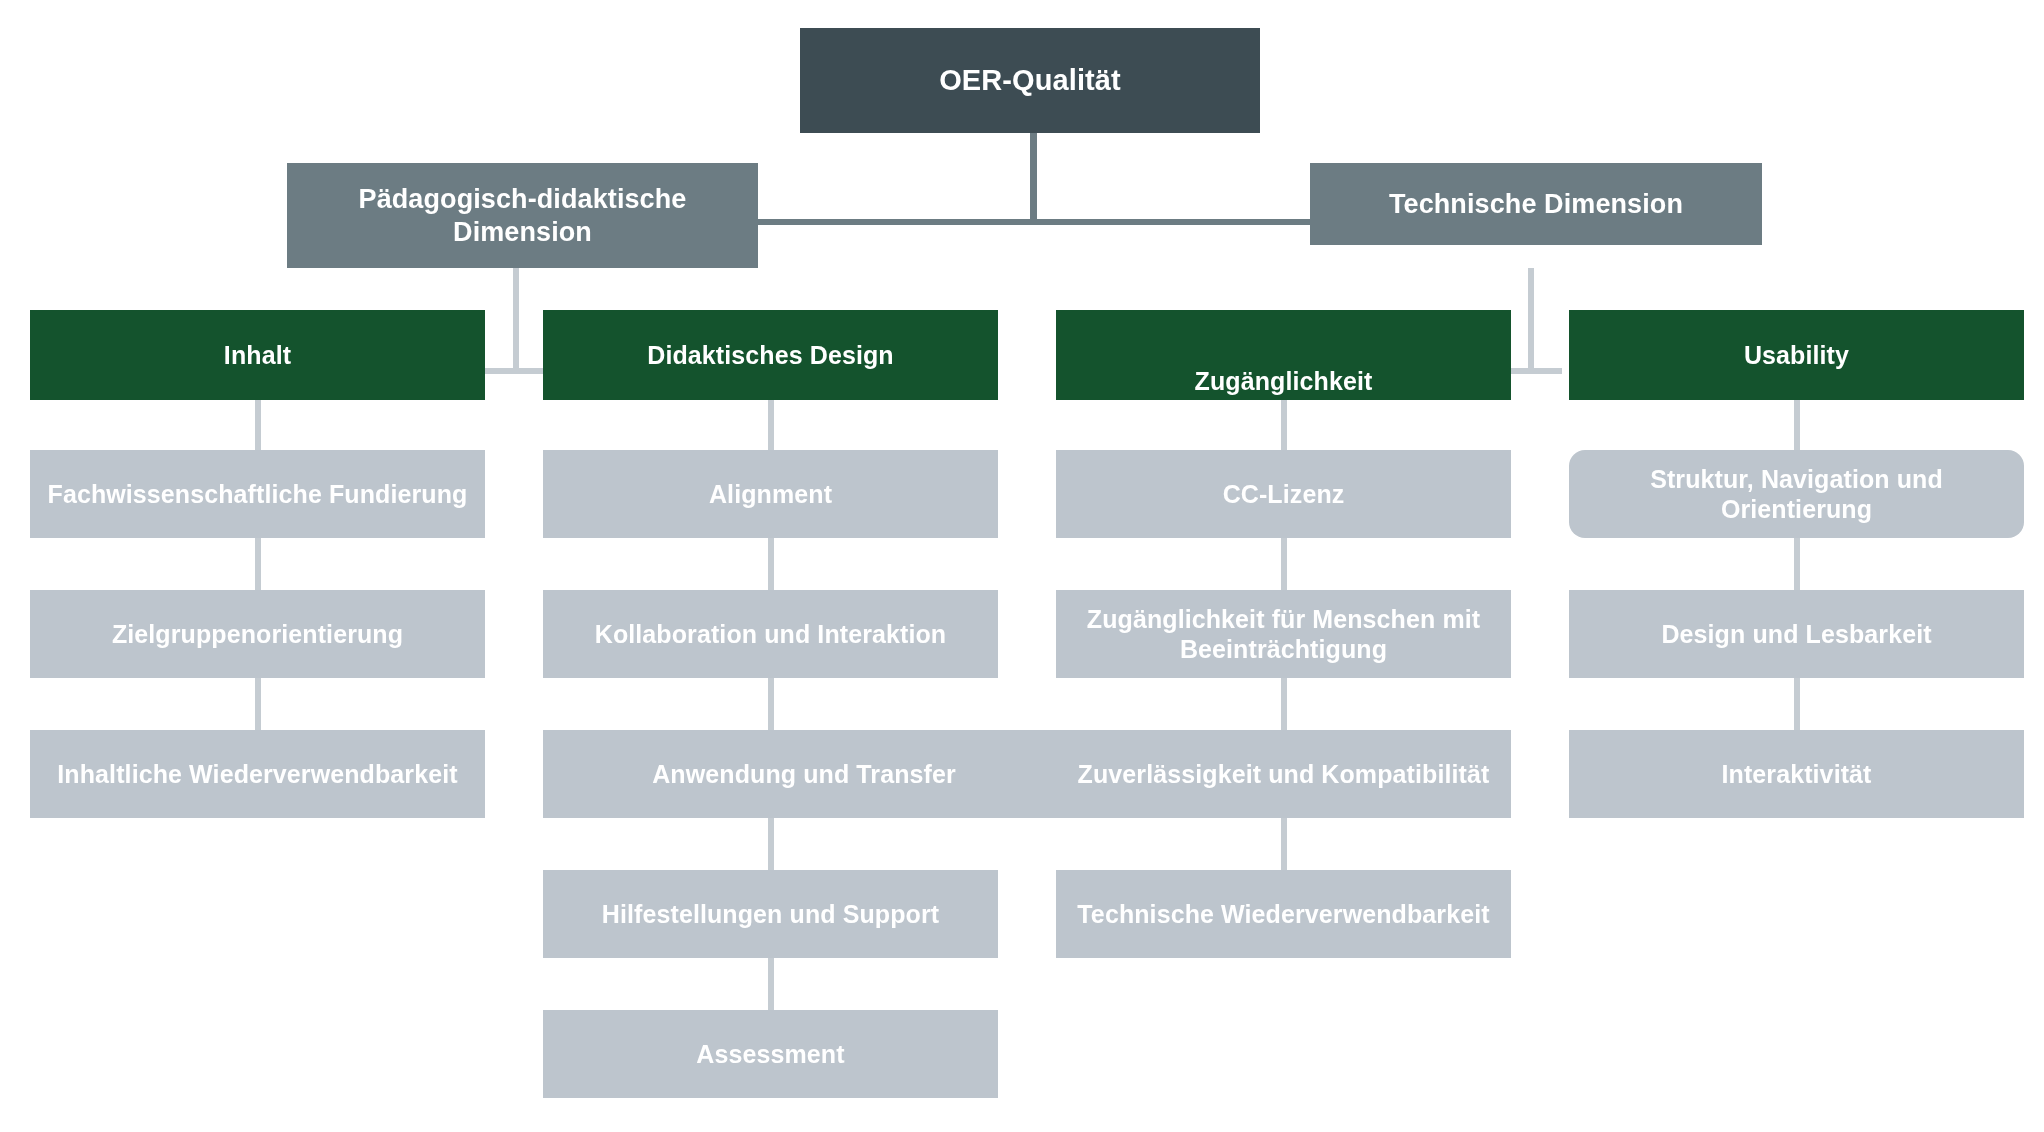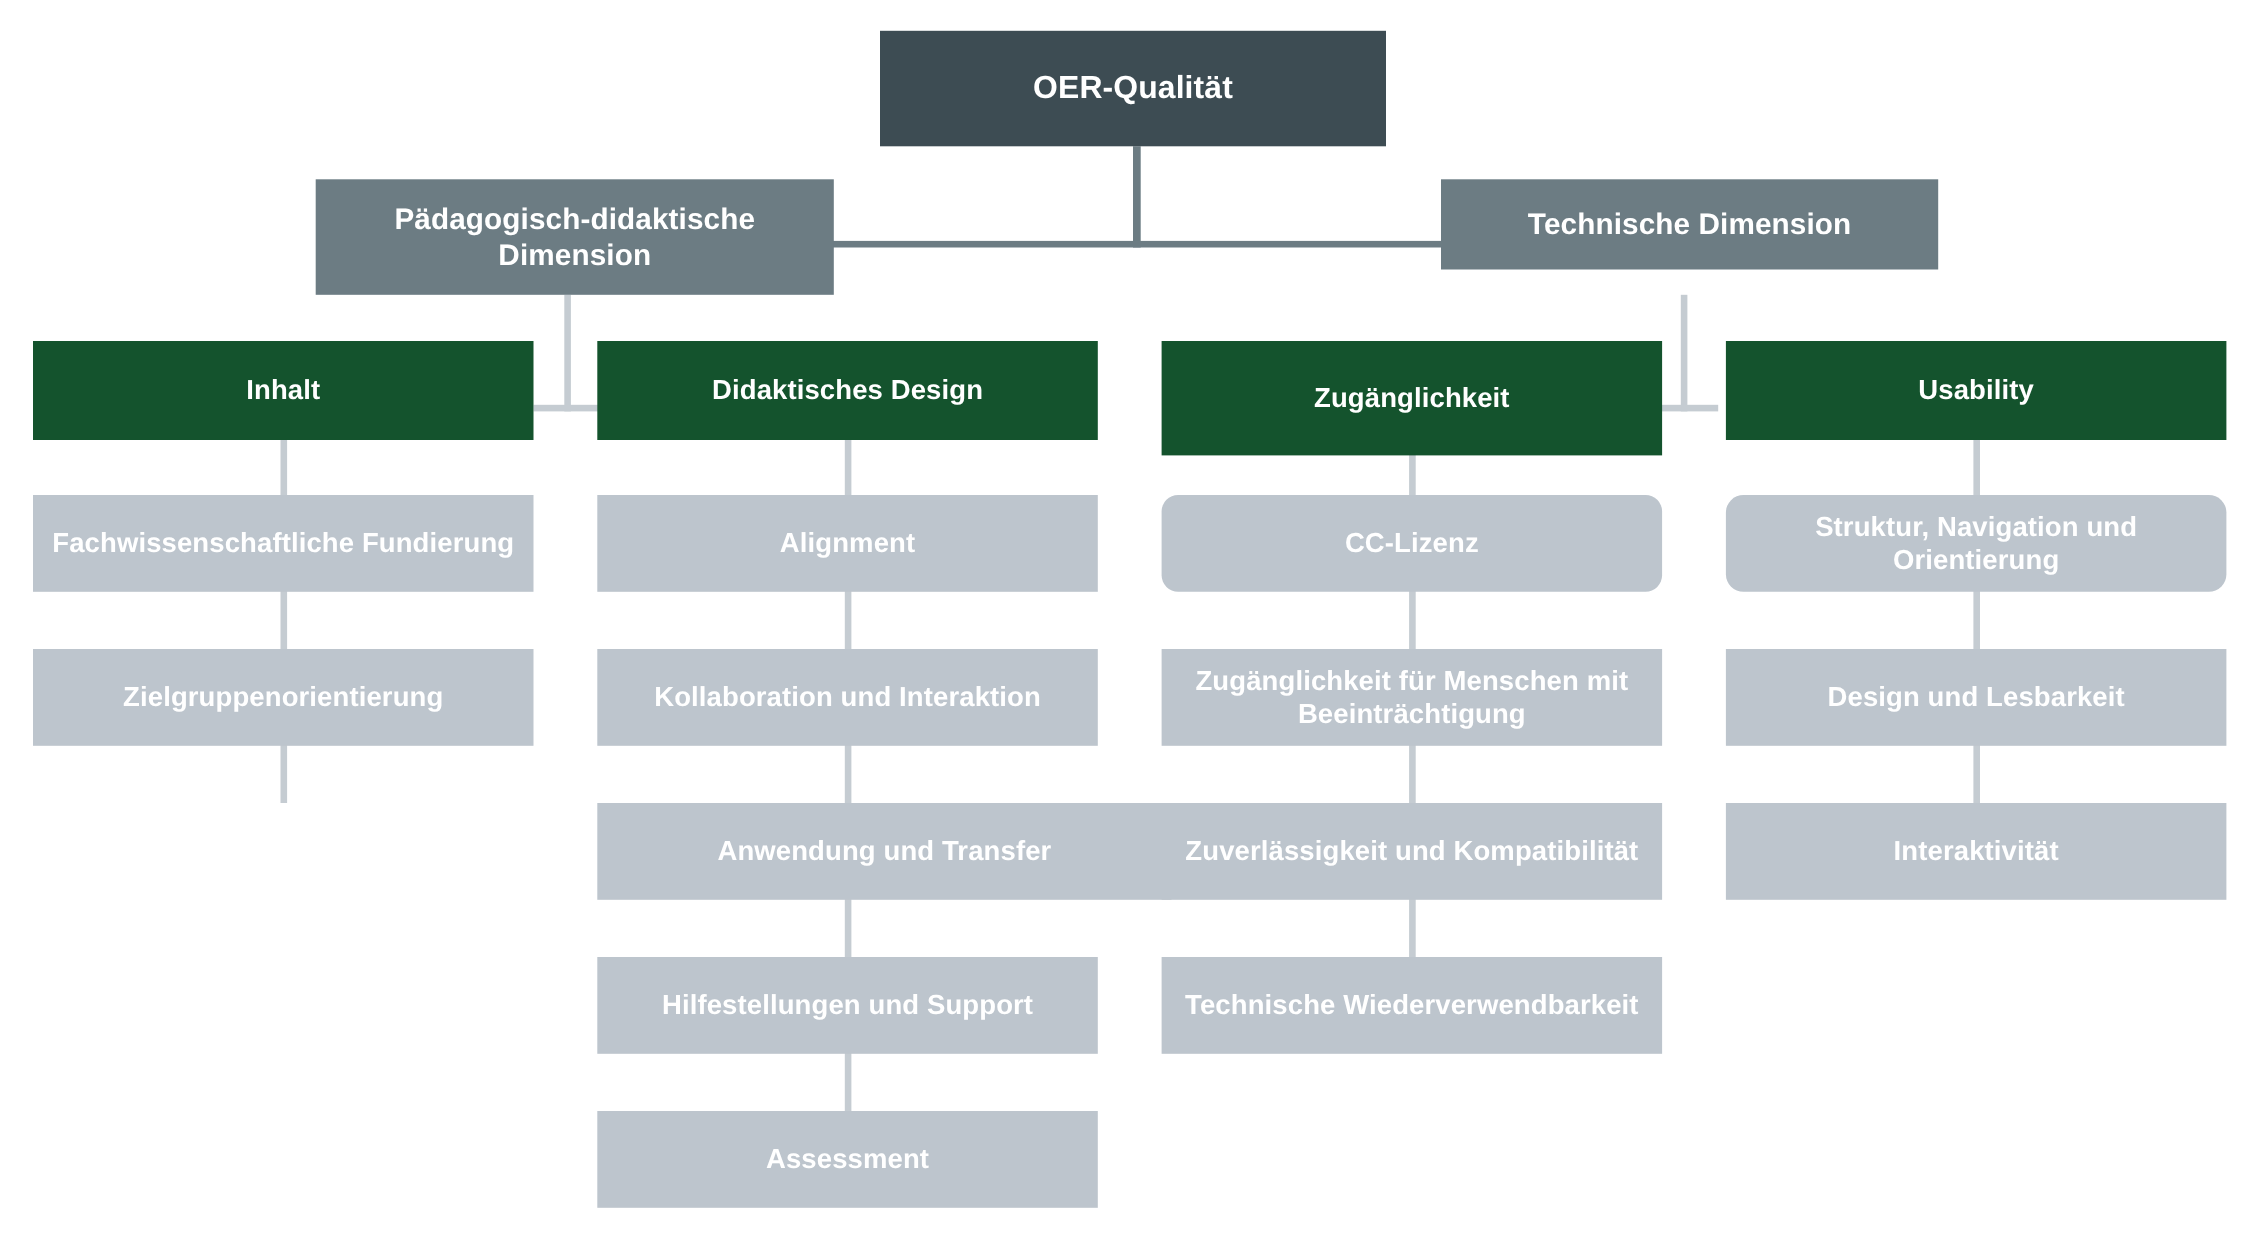--- a/index.html
+++ b/index.html
@@ -80,52 +80,55 @@
   </div>
 
   <div class="node t3" style="left:30px; top:310px; width:455px; height:90px;">
     <span>Inhalt</span>
   </div>
 
   <div class="node t3" style="left:543px; top:310px; width:455px; height:90px;">
     <span>Didaktisches Design</span>
   </div>
 
-  <div class="node t3" style="left:1056px; top:310px; width:455px; height:104px;">
+  <div class="node t3" style="left:1056px; top:310px; width:455px; height:90px;align-items:flex-end;">
     <span>Zugänglichkeit</span>
   </div>
 
   <div class="node t3" style="left:1569px; top:310px; width:455px; height:90px;">
     <span>Usability</span>
   </div>
 
   <div class="node t4" style="left:30px; top:450px; width:455px; height:88px;">
     <span>Fachwissenschaftliche Fundierung</span>
   </div>
   <div class="node t4" style="left:30px; top:590px; width:455px; height:88px;">
     <span>Zielgruppenorientierung</span>
+  </div>
+  <div class="node t4" style="left:30px; top:730px; width:455px; height:88px;">
+    <span>Inhaltliche Wiederverwendbarkeit</span>
   </div>
 
   <div class="node t4" style="left:543px; top:450px; width:455px; height:88px;">
     <span>Alignment</span>
   </div>
   <div class="node t4" style="left:543px; top:590px; width:455px; height:88px;">
     <span>Kollaboration und Interaktion</span>
   </div>
   <div class="node t4" style="left:543px; top:730px; width:522px; height:88px;">
     <span>Anwendung und Transfer</span>
   </div>
   <div class="node t4" style="left:543px; top:870px; width:455px; height:88px;">
     <span>Hilfestellungen und Support</span>
   </div>
   <div class="node t4" style="left:543px; top:1010px; width:455px; height:88px;align-items:center;">
     <span>Assessment</span>
   </div>
 
-  <div class="node t4" style="left:1056px; top:450px; width:455px; height:88px;border-radius:15px;">
+  <div class="node t4" style="left:1056px; top:450px; width:455px; height:88px;">
     <span>CC-Lizenz</span>
   </div>
   <div class="node t4" style="left:1056px; top:590px; width:455px; height:88px;">
     <span>Zugänglichkeit für Menschen mit Beeinträchtigung</span>
   </div>
   <div class="node t4" style="left:1056px; top:730px; width:455px; height:88px;">
     <span>Zuverlässigkeit und Kompatibilität</span>
   </div>
   <div class="node t4" style="left:1056px; top:870px; width:455px; height:88px;">
     <span>Technische Wiederverwendbarkeit</span>

